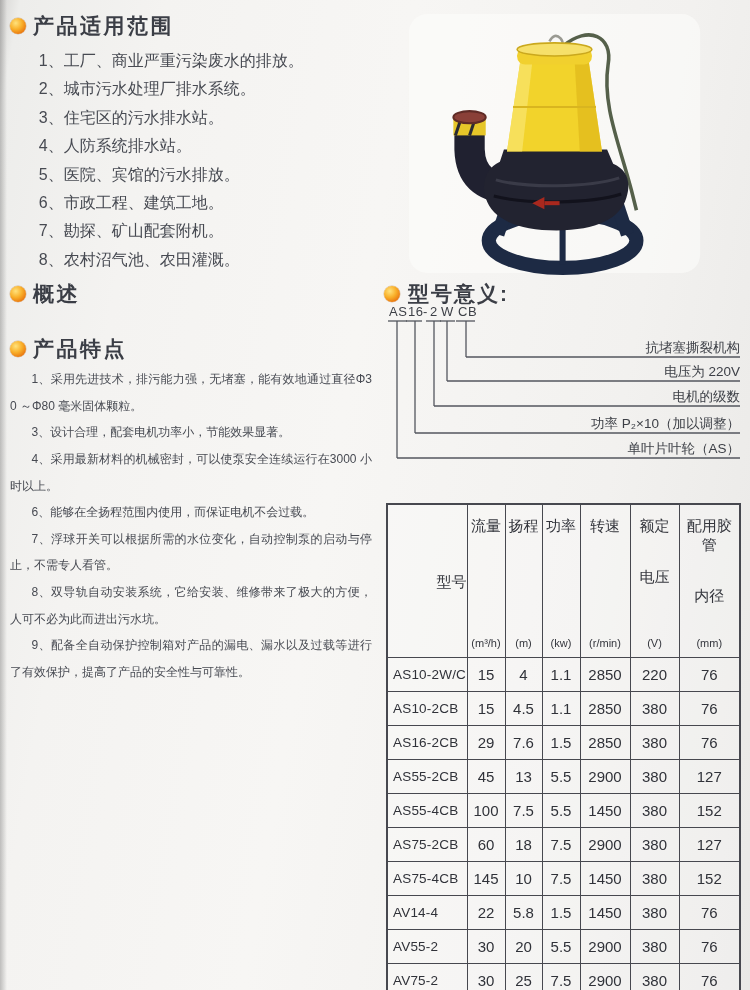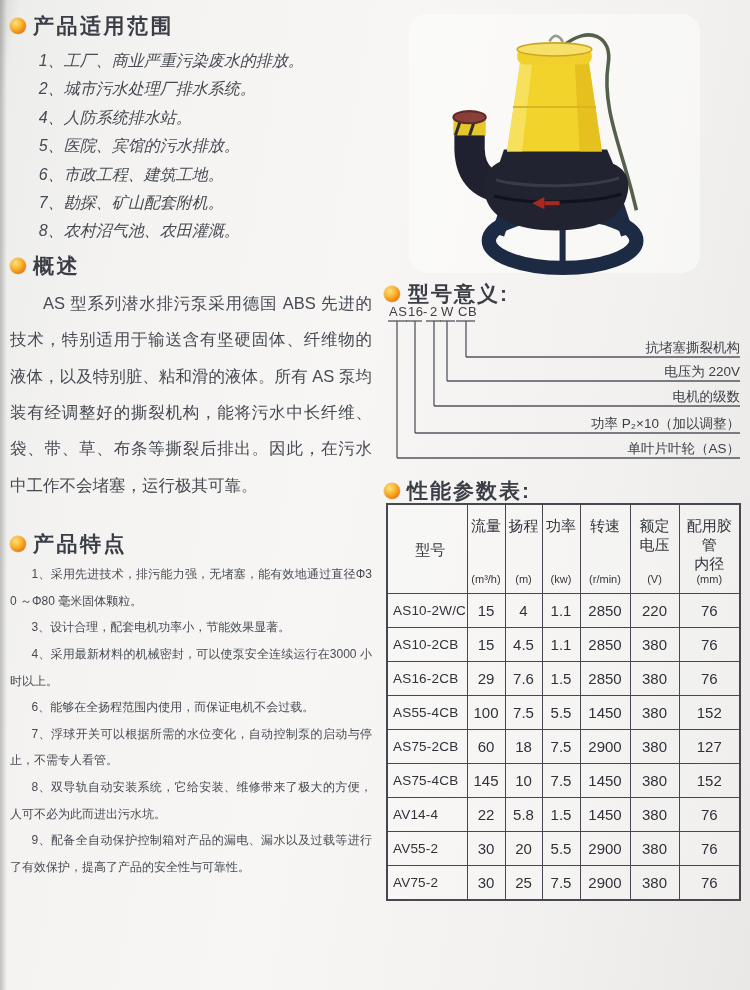--- a/index.html
+++ b/index.html
@@ -25,21 +25,21 @@
   }
   .heading .h-text { font-size:21px; font-weight:bold; color:#3b3e46; letter-spacing:2.5px; }
   .heading.sm .h-text{ letter-spacing:2px; }
 
   
   .col-left { position:absolute; left:10px; top:12px; width:362px; }
   .scope-list { margin-top:7px; }
   .scope-list p, .feature-list p {
     text-indent:1.8em; word-break:break-all;
   }
-  .scope-list p { font-size:16px; line-height:28.4px; color:#474a52;font-style:italic; }
+  .scope-list p { font-size:16px; line-height:28.4px; color:#474a52; }
   .overview-head { margin-top:6px; }
   .overview-para {
     margin-top:5px; font-size:16.5px; line-height:36.4px;
     text-indent:2em; text-align:justify; word-break:break-all; color:#474a52;
   }
   .features-head { margin-top:27px; }
   .feature-list { margin-top:3px; }
   .feature-list p { font-size:12px; line-height:26.6px; color:#474a52; text-align:justify; }
 
   
@@ -52,54 +52,54 @@
   .perf-head { position:absolute; left:384px; top:477px; }
 
   
   .perf-table-wrap { position:absolute; left:386px; top:503px; }
   table { border-collapse:collapse; table-layout:fixed; width:353px; background:rgba(255,255,255,.25); }
   table, th, td { border:1px solid #47484f; }
   table { border-width:2px; }
   th { font-weight:normal; vertical-align:top; padding:11px 2px 8px 2px; height:84px; }
   th.model-th { vertical-align:middle; padding:0 0 0 6px; text-align:left; }
   .th-name,.th-name2 { font-size:15px; color:#34363d; line-height:19px; text-align:center; }
-  th.model-th .th-name { text-align:center; font-size:15px; }
+  th.model-th .th-name { text-align:right; font-size:15px; }
   .th-name2:empty,.th-unit:empty { display:none; }
   .th-unit { font-size:11px; color:#34363d; text-align:center; margin-top:auto; }
-  th .th-flex { display:flex; flex-direction:column; height:100%; }
+  th .th-flex { display:flex; flex-direction:column; height:100%;gap:32px; }
   td { height:34px; font-size:15px; color:#303239; text-align:center; padding:0 1px; overflow:hidden; white-space:nowrap; }
   td:first-child { text-align:left; padding-left:5px; font-size:13.5px; letter-spacing:.2px; }
 </style>
 </head>
 <body>
 
 <div class="page">
 
   <div class="col-left">
 
     <div class="heading">
       <span class="bullet"></span>
       <span class="h-text">产品适用范围</span>
     </div>
     <div class="scope-list">
 
     <p>1、工厂、商业严重污染废水的排放。</p>
         <p>2、城市污水处理厂排水系统。</p>
+        <p>3、住宅区的污水排水站。</p>
         <p>4、人防系统排水站。</p>
         <p>5、医院、宾馆的污水排放。</p>
         <p>6、市政工程、建筑工地。</p>
         <p>7、勘探、矿山配套附机。</p>
         <p>8、农村沼气池、农田灌溉。</p>
       </div>
 
     <div class="heading overview-head">
       <span class="bullet"></span>
       <span class="h-text">概述</span>
     </div>
-    <p class="overview-para">AS 型系列潜水排污泵采用德国 ABS 先进的技术，特别适用于输送含有坚硬固体、纤维物的液体，以及特别脏、粘和滑的液体。所有 AS 泵均装有经调整好的撕裂机构，能将污水中长纤维、袋、带、草、布条等撕裂后排出。因此，在污水中工作不会堵塞，运行极其可靠。</p>
 
     <div class="heading features-head">
       <span class="bullet"></span>
       <span class="h-text">产品特点</span>
     </div>
     <div class="feature-list">
 
     <p>1、采用先进技术，排污能力强，无堵塞，能有效地通过直径Φ30 ～Φ80 毫米固体颗粒。</p>
         <p>3、设计合理，配套电机功率小，节能效果显著。</p>
         <p>4、采用最新材料的机械密封，可以使泵安全连续运行在3000 小时以上。</p>
@@ -182,24 +182,20 @@
     </g>
     <g class="lbl" text-anchor="end">
       <text x="361" y="50">抗堵塞撕裂机构</text>
       <text x="361" y="74">电压为 220V</text>
       <text x="361" y="99">电机的级数</text>
       <text x="361" y="126">功率 P₂×10（加以调整）</text>
       <text x="361" y="151">单叶片叶轮（AS）</text>
     </g>
   </svg>
 
-  <div class="heading sm perf-head">
-    <span class="bullet"></span>
-    <span class="h-text">性能参数表:</span>
-  </div>
 
   <div class="perf-table-wrap">
     <table>
       <colgroup>
         <col style="width:80px">
           <col style="width:38px">
           <col style="width:37px">
         <col style="width:38px">
           <col style="width:50px">
           <col style="width:49px">
@@ -277,20 +273,29 @@
           <tr>
             <td>AS16-2CB</td>
             <td>29</td>
             <td>7.6</td>
             <td>1.5</td>
             <td>2850</td>
             <td>380</td>
             <td>76</td>
           </tr>
           <tr>
+            <td>AS55-2CB</td>
+            <td>45</td>
+            <td>13</td>
+            <td>5.5</td>
+            <td>2900</td>
+            <td>380</td>
+            <td>127</td>
+          </tr>
+          <tr>
             <td>AS55-4CB</td>
             <td>100</td>
             <td>7.5</td>
             <td>5.5</td>
             <td>1450</td>
             <td>380</td>
             <td>152</td>
           </tr>
           <tr>
             <td>AS75-2CB</td>

